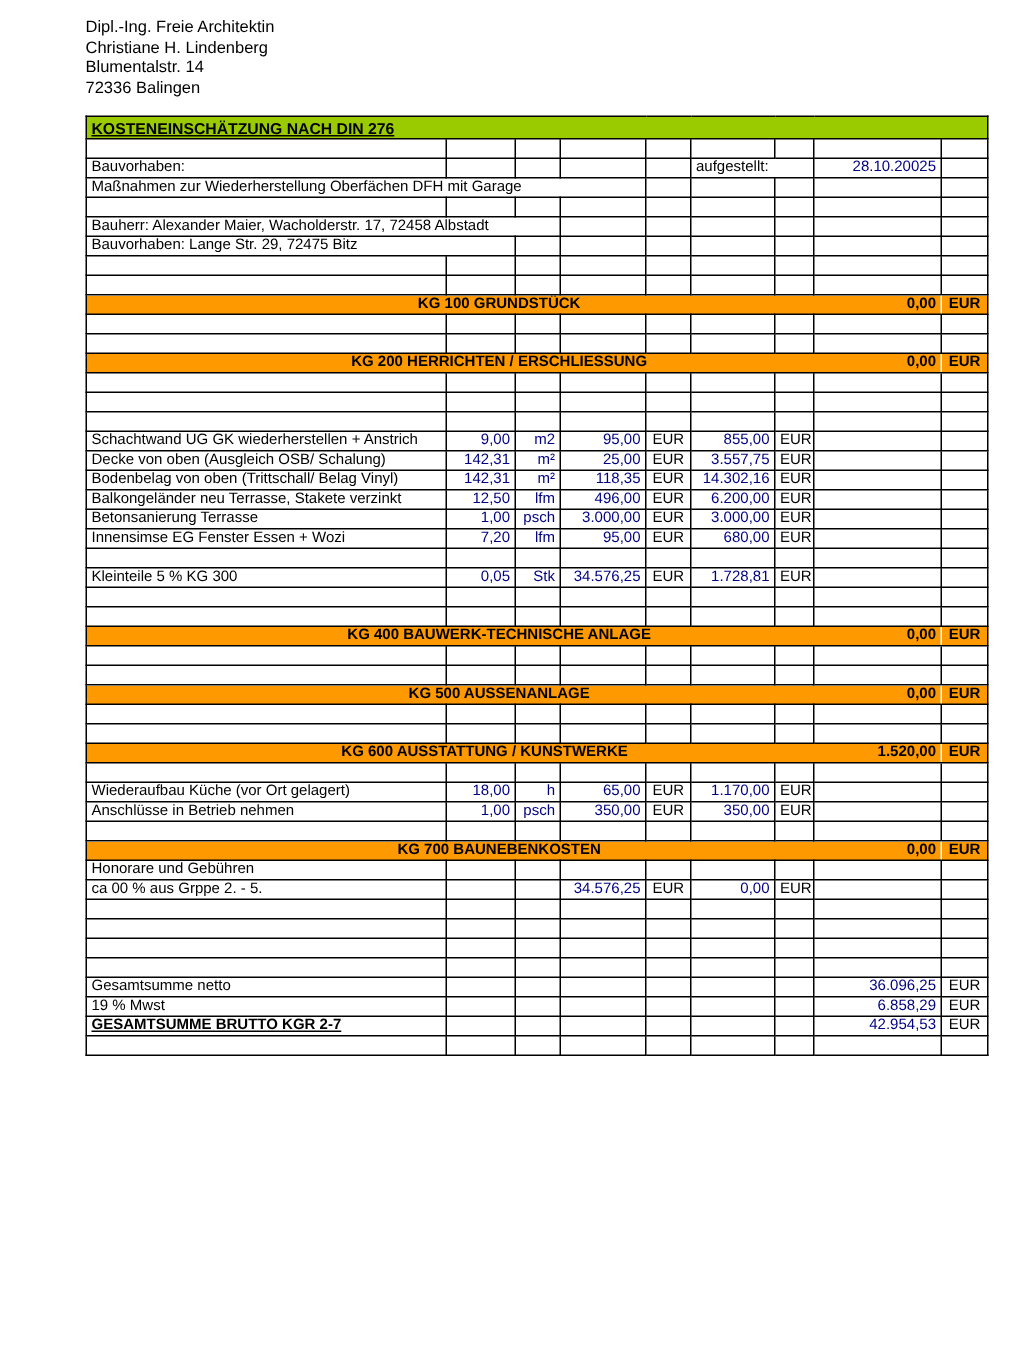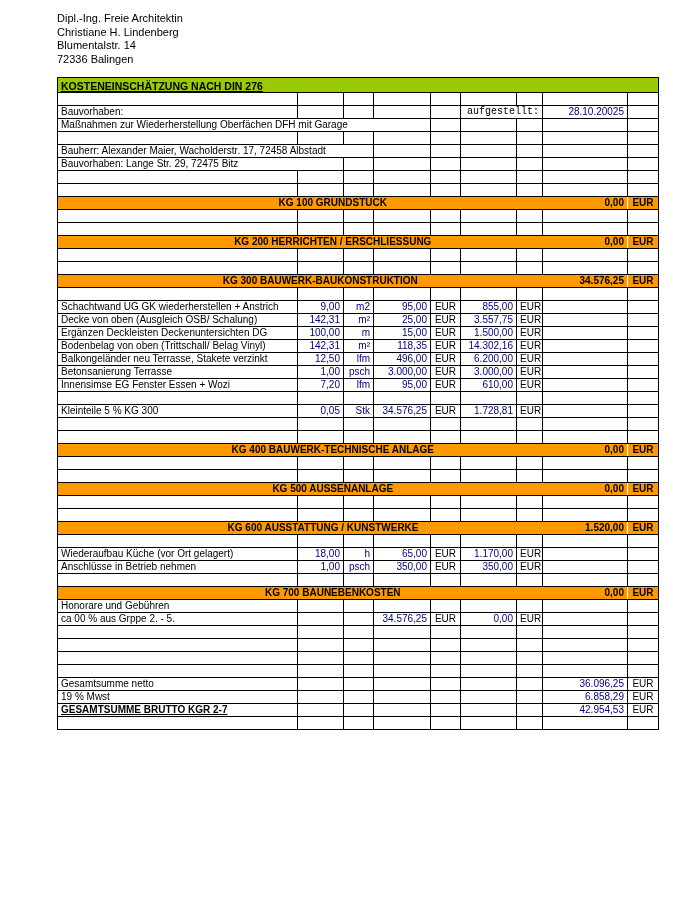--- a/index.html
+++ b/index.html
@@ -21,21 +21,21 @@
     background:var(--green,#9aca00);
     font-weight:bold;text-decoration:underline;
     font-size:10.5px;height:14px;
   }
   .row-section td{background:var(--orange,#ff9900);font-weight:bold;text-align:center;}
   .row-section td.sec-label{border-right:1px solid #fff;}
   .row-section td.sec-cur{border-left:1px solid #fff;text-align:center;}
   .s-val{float:right;}
   td.num{text-align:right;color:var(--navy,#000080);}
   td.cur{text-align:center;}
-  td.right{text-align:right;font-family:Liberation Mono, monospace;}
+  td.right{text-align:left;}
   td.strong{font-weight:bold;text-decoration:underline;margin-top:28px;}
 </style>
 </head>
 <body>
 
 <div class="letterhead">
   <div>Dipl.-Ing. Freie Architektin</div>
   <div>Christiane H. Lindenberg</div>
   <div>Blumentalstr. 14</div>
   <div>72336 Balingen</div>
@@ -183,24 +183,20 @@
         <td></td>
         <td></td>
         <td></td>
         <td></td>
         <td></td>
         <td></td>
         <td></td>
         <td></td>
         <td></td>
       </tr>
-      <tr class="row-section">
-        <td class="sec-label" colspan="8"><span class="s-label">KG 300 BAUWERK-BAUKONSTRUKTION</span><span class="s-val">34.576,25</span></td>
-        <td class="sec-cur">EUR</td>
-      </tr>
       <tr class="row-empty">
         <td></td>
         <td></td>
         <td></td>
         <td></td>
         <td></td>
         <td></td>
         <td></td>
         <td></td>
         <td></td>
@@ -221,31 +217,20 @@
         <td class="num">142,31</td>
         <td class="num">m²</td>
         <td class="num">25,00</td>
         <td class="cur">EUR</td>
         <td class="num">3.557,75</td>
         <td class="cur">EUR</td>
         <td></td>
         <td></td>
       </tr>
       <tr class="row-item">
-        <td>Ergänzen Deckleisten Deckenuntersichten DG</td>
-        <td class="num">100,00</td>
-        <td class="num">m</td>
-        <td class="num">15,00</td>
-        <td class="cur">EUR</td>
-        <td class="num">1.500,00</td>
-        <td class="cur">EUR</td>
-        <td></td>
-        <td></td>
-      </tr>
-      <tr class="row-item">
         <td>Bodenbelag von oben (Trittschall/ Belag Vinyl)</td>
         <td class="num">142,31</td>
         <td class="num">m²</td>
         <td class="num">118,35</td>
         <td class="cur">EUR</td>
         <td class="num">14.302,16</td>
         <td class="cur">EUR</td>
         <td></td>
         <td></td>
       </tr>
@@ -270,21 +255,21 @@
         <td class="cur">EUR</td>
         <td></td>
         <td></td>
       </tr>
       <tr class="row-item">
         <td>Innensimse EG Fenster Essen + Wozi</td>
         <td class="num">7,20</td>
         <td class="num">lfm</td>
         <td class="num">95,00</td>
         <td class="cur">EUR</td>
-        <td class="num">610,00</td>
+        <td class="num">680,00</td>
         <td class="cur">EUR</td>
         <td></td>
         <td></td>
       </tr>
       <tr class="row-empty">
         <td></td>
         <td></td>
         <td></td>
         <td></td>
         <td></td>

